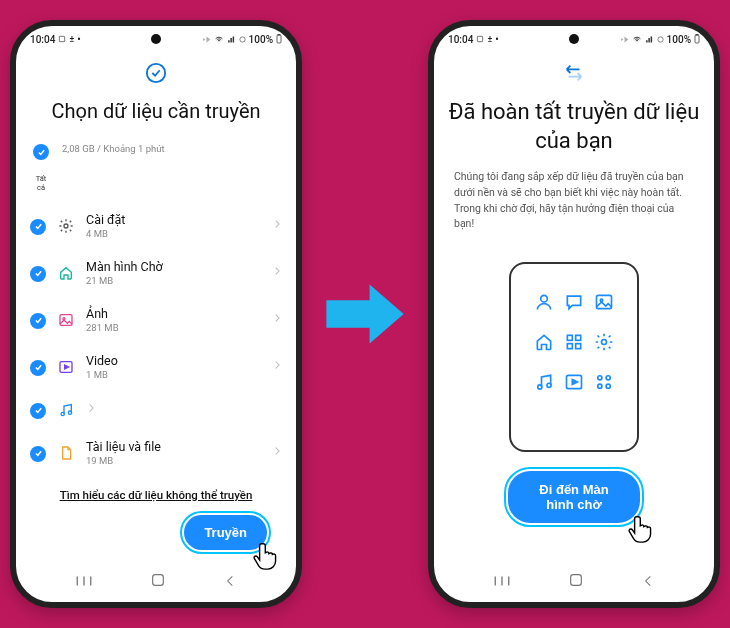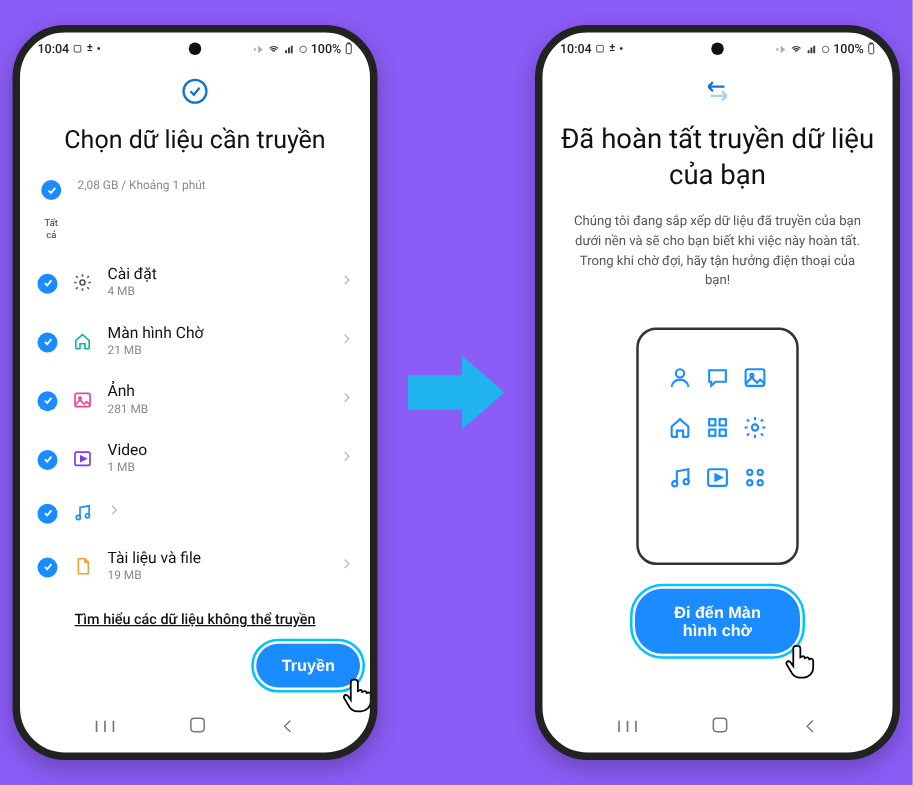--- a/index.html
+++ b/index.html
@@ -7,21 +7,21 @@
     font-family: -apple-system, BlinkMacSystemFont, "Segoe UI", Roboto, sans-serif;
     background: #f5f5f5;
     width: 730px;
     height: 628px;
     position: relative;
     overflow: hidden;
   }
   .canvas {
     width: 730px;
     height: 628px;
-    background: #8b5cf6;
+    background: #be185d;
     position: relative;
     display: flex;
     align-items: center;
     justify-content: space-between;
     padding: 20px 10px;
   }
   .arrow-center {
     width: 95px;
     display: flex;
     align-items: center;
@@ -75,21 +75,21 @@
   }
   .page-title {
     text-align: center;
     font-size: 20px;
     font-weight: 400;
     margin: 10px 0 14px;
     color: #111;
     line-height: 1.3;
   }
   .page-desc {
-    text-align: center;
+    text-align: left;
     font-size: 10.5px;
     color: #555;
     line-height: 1.5;
     padding: 0 6px;
     margin-bottom: 30px;
   }
   .select-all-row {
     display: flex;
     align-items: flex-start;
     gap: 10px;
@@ -147,21 +147,21 @@
   .btn-highlight {
     border:2px solid #00c3ff;
     border-radius:26px;
     padding:2px;
     display:inline-block;
     position:relative;
   }
   .btn-area-left {
     position:absolute;
     bottom:48px;
-    right:4px;
+    right:25px;
   }
   .btn-area-right {
     position:absolute;
     bottom:75px;
     left:50%;
     transform:translateX(-50%);
   }
   .nav-bar {
     position:absolute;
     bottom:0; left:0; right:0;

